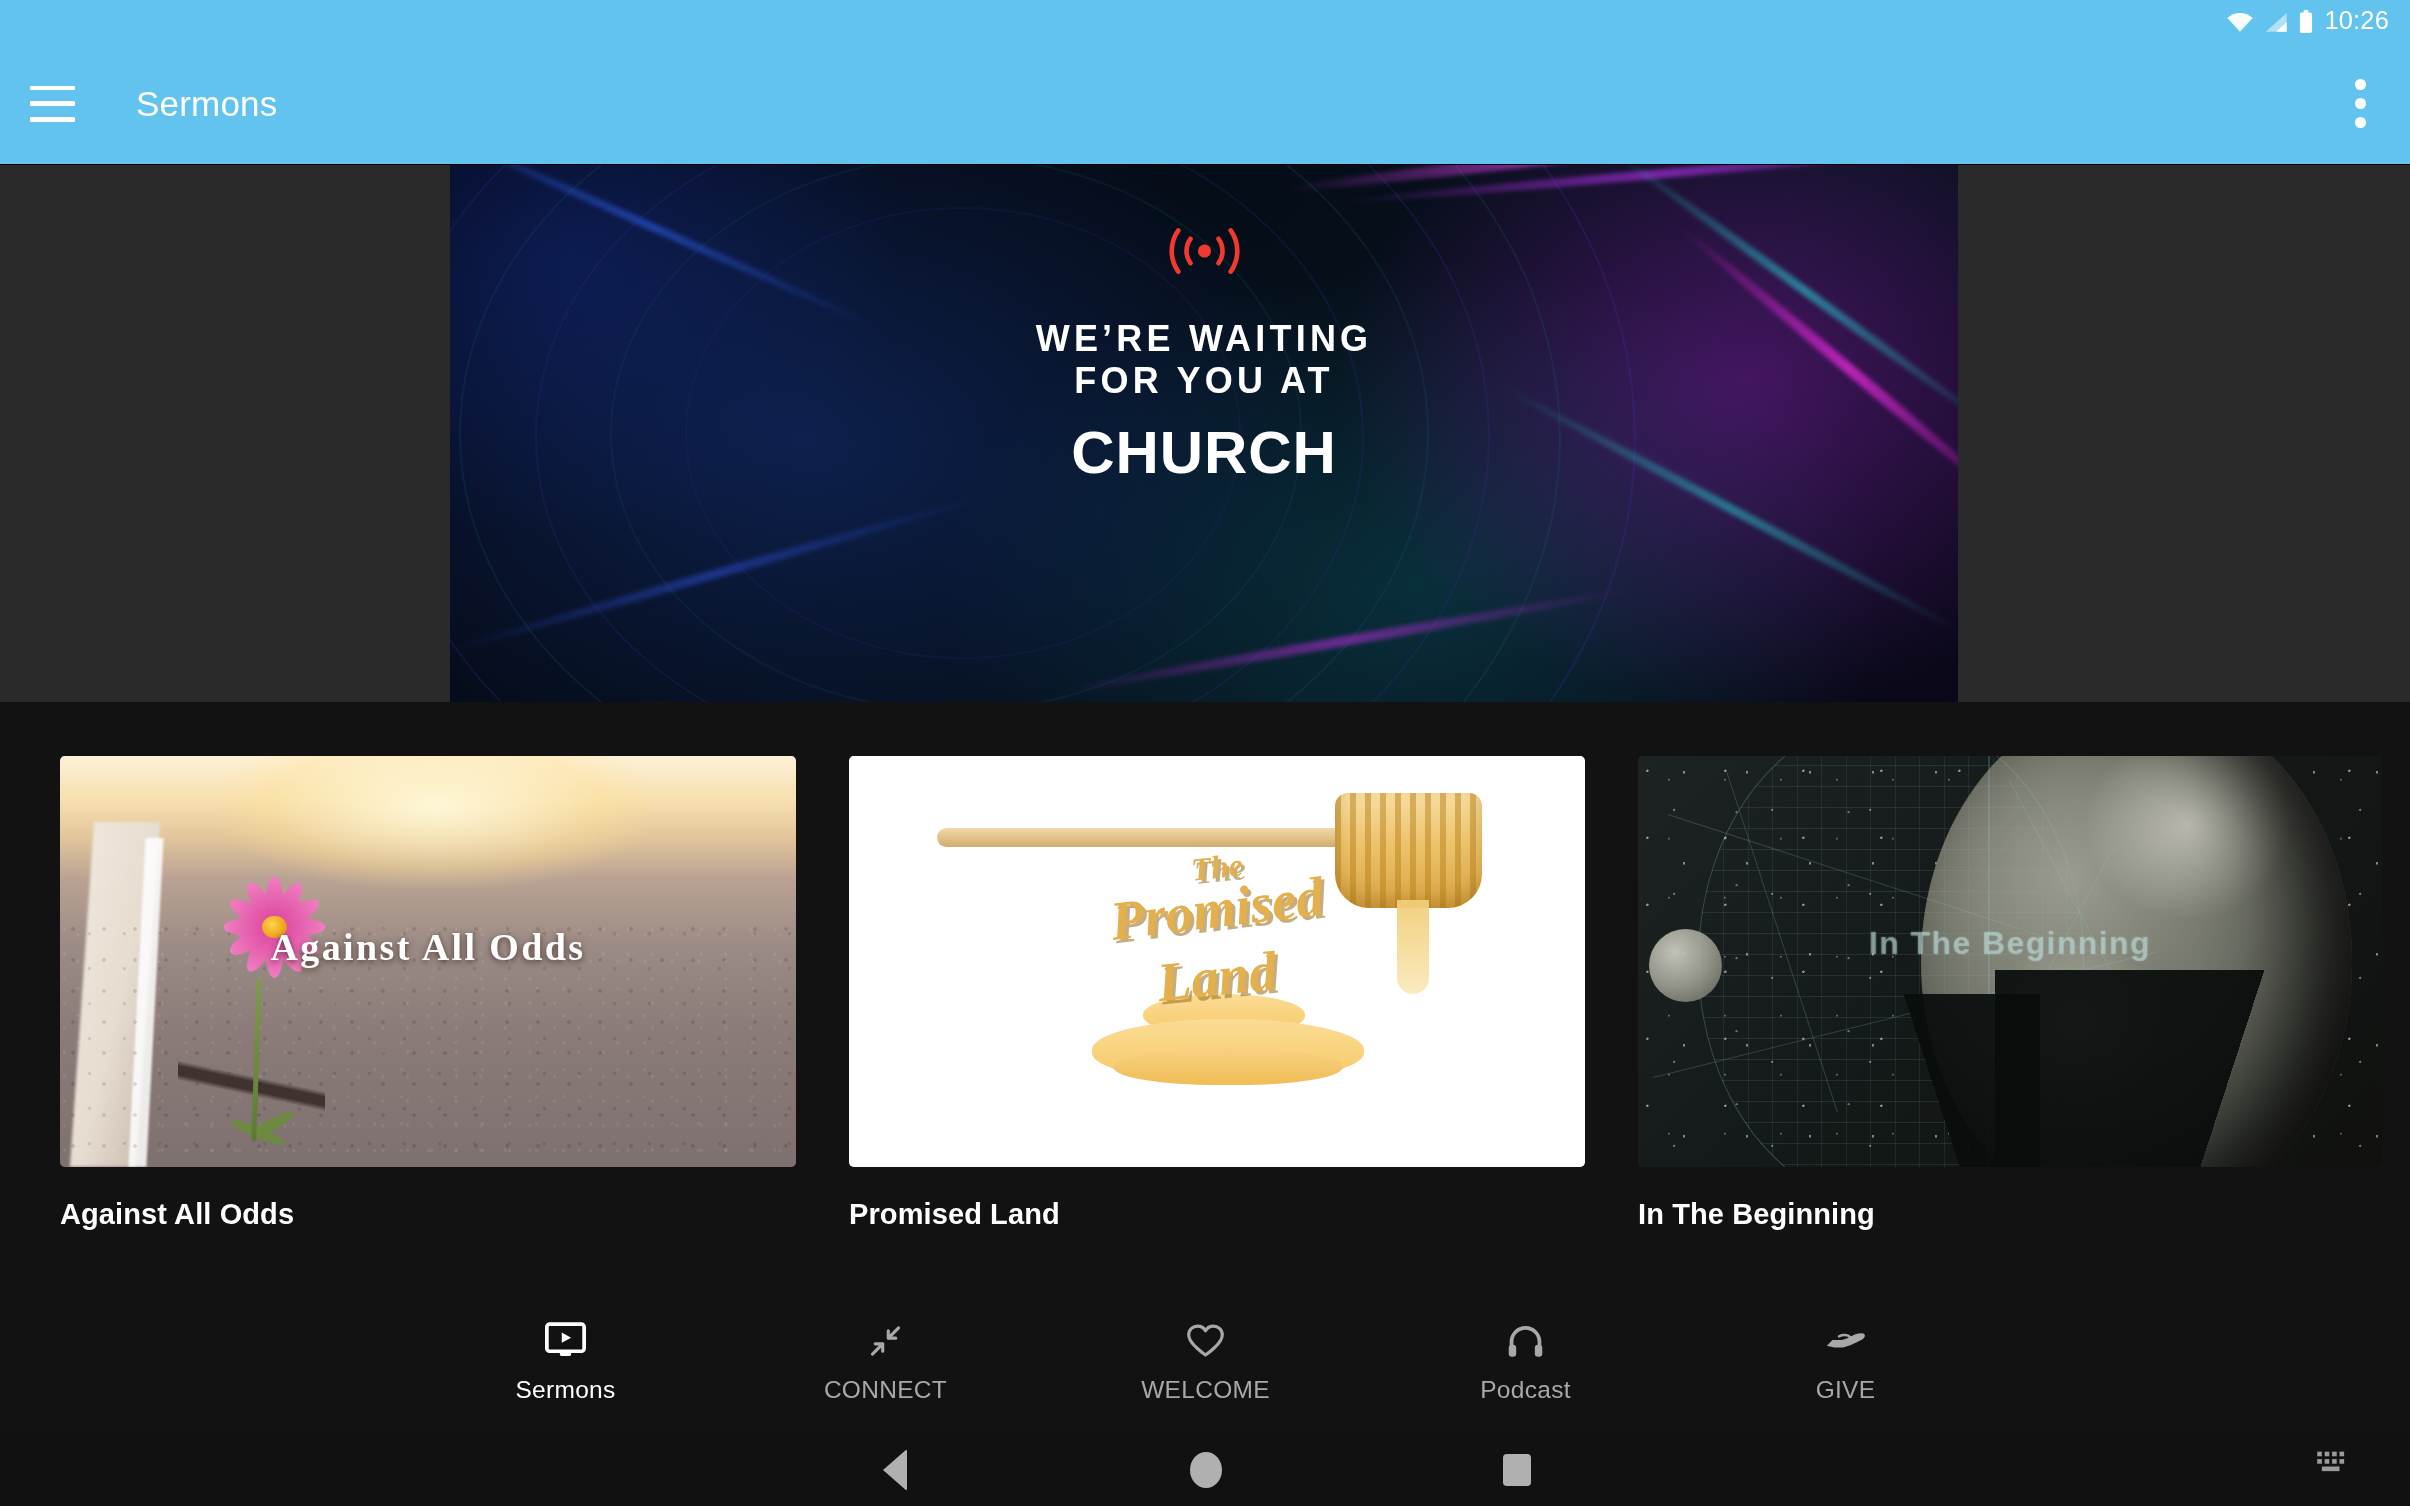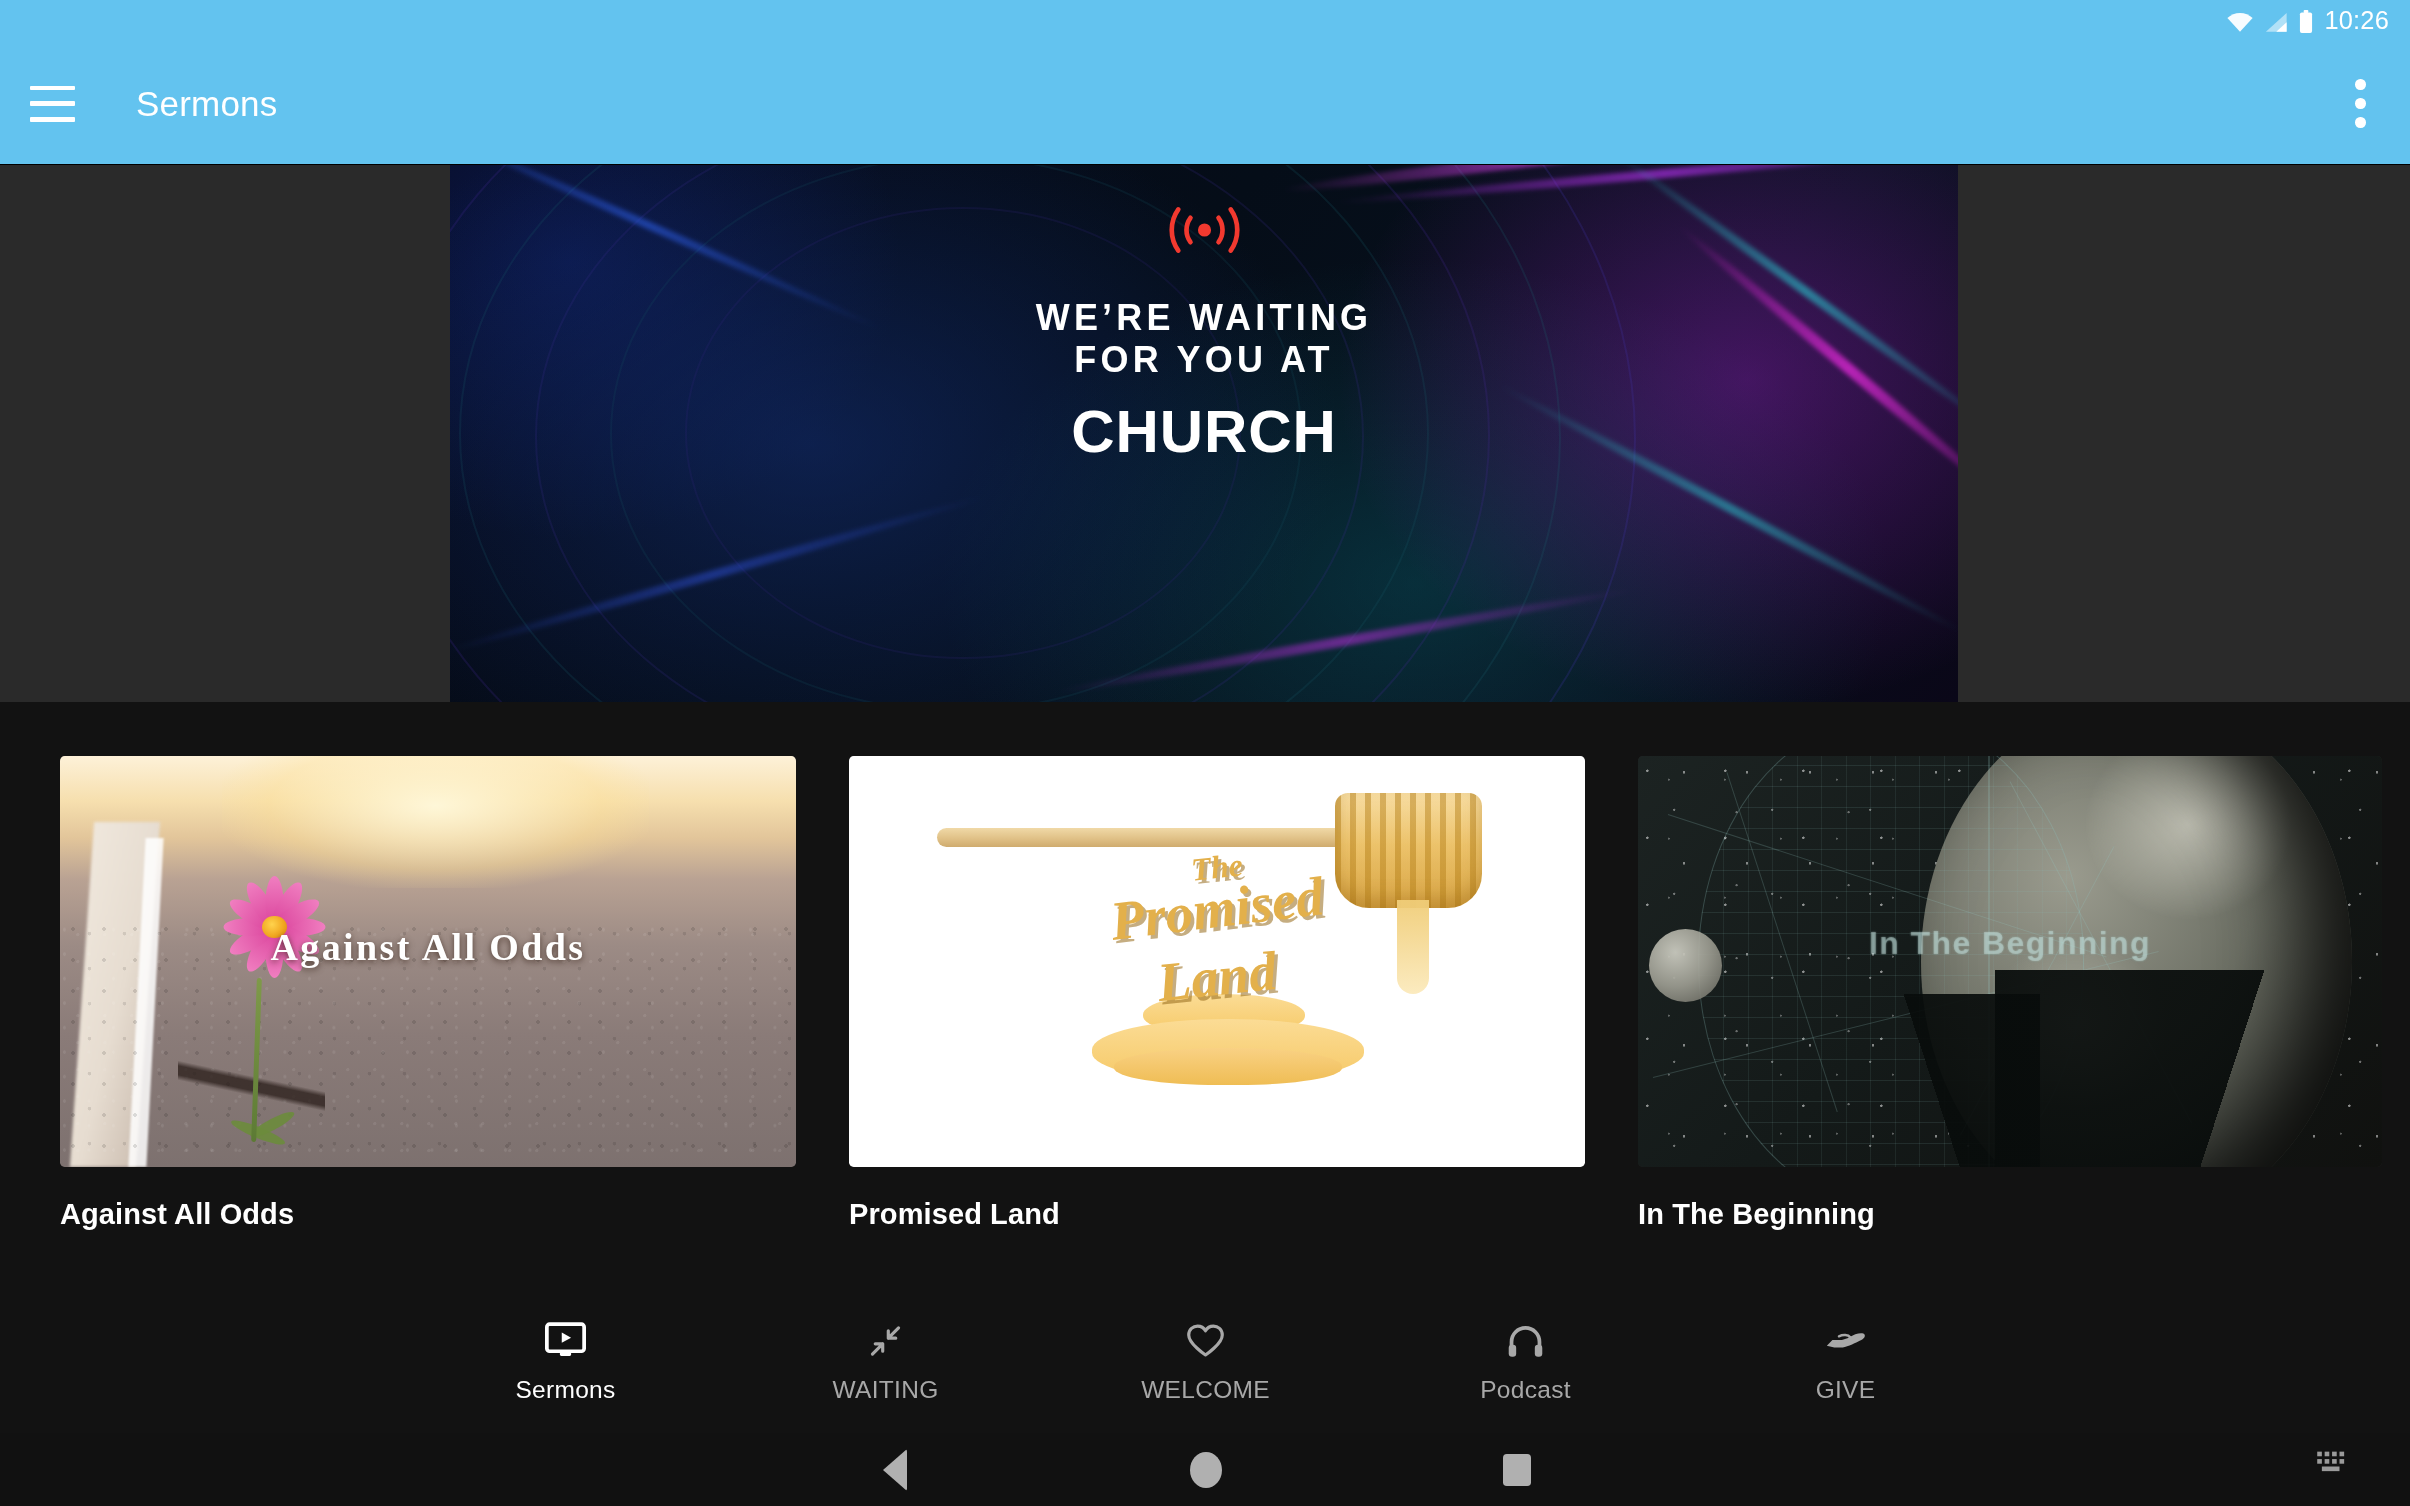--- a/index.html
+++ b/index.html
@@ -57,21 +57,21 @@
       radial-gradient(ellipse 734px 490px at 24% 52%, rgba(20,48,120,.55) 0%, rgba(5,10,30,0) 72%),
       radial-gradient(ellipse 584px 471px at 86% 40%, rgba(150,28,190,.42) 0%, rgba(5,10,30,0) 70%),
       radial-gradient(ellipse 659px 452px at 64% 78%, rgba(10,92,104,.40) 0%, rgba(5,10,30,0) 72%),
       radial-gradient(ellipse 471px 395px at 8% 18%, rgba(18,40,130,.45) 0%, rgba(4,6,18,0) 70%),
       linear-gradient(135deg,#060a1c 0%,#050d18 40%,#07111d 70%,#0a0718 100%);
   }
   .streak{ position:absolute; filter:blur(1.9px); border-radius:50%; }
 
   .hero-content{
     position:absolute; inset:0; display:flex; flex-direction:column;
-    align-items:center; justify-content:flex-start; padding-top:36px;
+    align-items:center; justify-content:flex-start; padding-top:57px;
     text-align:center;
   }
   .live-icon{ margin-bottom:38px; }
   .hero-kicker{
     color:#fff; font-weight:bold; font-size:36px; letter-spacing:4.2px;
     line-height:1.16; text-transform:uppercase;
   }
   .hero-head{
     color:#fff; font-weight:bold; font-size:60px; letter-spacing:0.9px;
     line-height:1.0; margin-top:21px; text-transform:uppercase;
@@ -445,21 +445,21 @@
     <div class="nav-label">Sermons</div>
   </div>
 
   <div class="nav-item">
     <div class="nav-icon">
       <svg width="41" height="38" viewBox="0 0 44 40">
         <path d="M36 6 L25 17 M25 17 L33 17 M25 17 L25 9" stroke="#a8a8a8" stroke-width="3.4" fill="none" stroke-linecap="round" stroke-linejoin="round"></path>
         <path d="M8 34 L19 23 M19 23 L11 23 M19 23 L19 31" stroke="#a8a8a8" stroke-width="3.4" fill="none" stroke-linecap="round" stroke-linejoin="round"></path>
       </svg>
     </div>
-    <div class="nav-label">WAITING</div>
+    <div class="nav-label">CONNECT</div>
   </div>
 
   <div class="nav-item">
     <div class="nav-icon">
       <svg width="41" height="38" viewBox="0 0 44 40">
         <path d="M22 35 C22 35 4 23 4 13.5 C4 7.5 8.8 4 13.5 4 C17 4 20.3 6 22 9 C23.7 6 27 4 30.5 4 C35.2 4 40 7.5 40 13.5 C40 23 22 35 22 35 Z" fill="none" stroke="#a8a8a8" stroke-width="3.4" stroke-linejoin="round"></path>
       </svg>
     </div>
     <div class="nav-label">WELCOME</div>
   </div>

